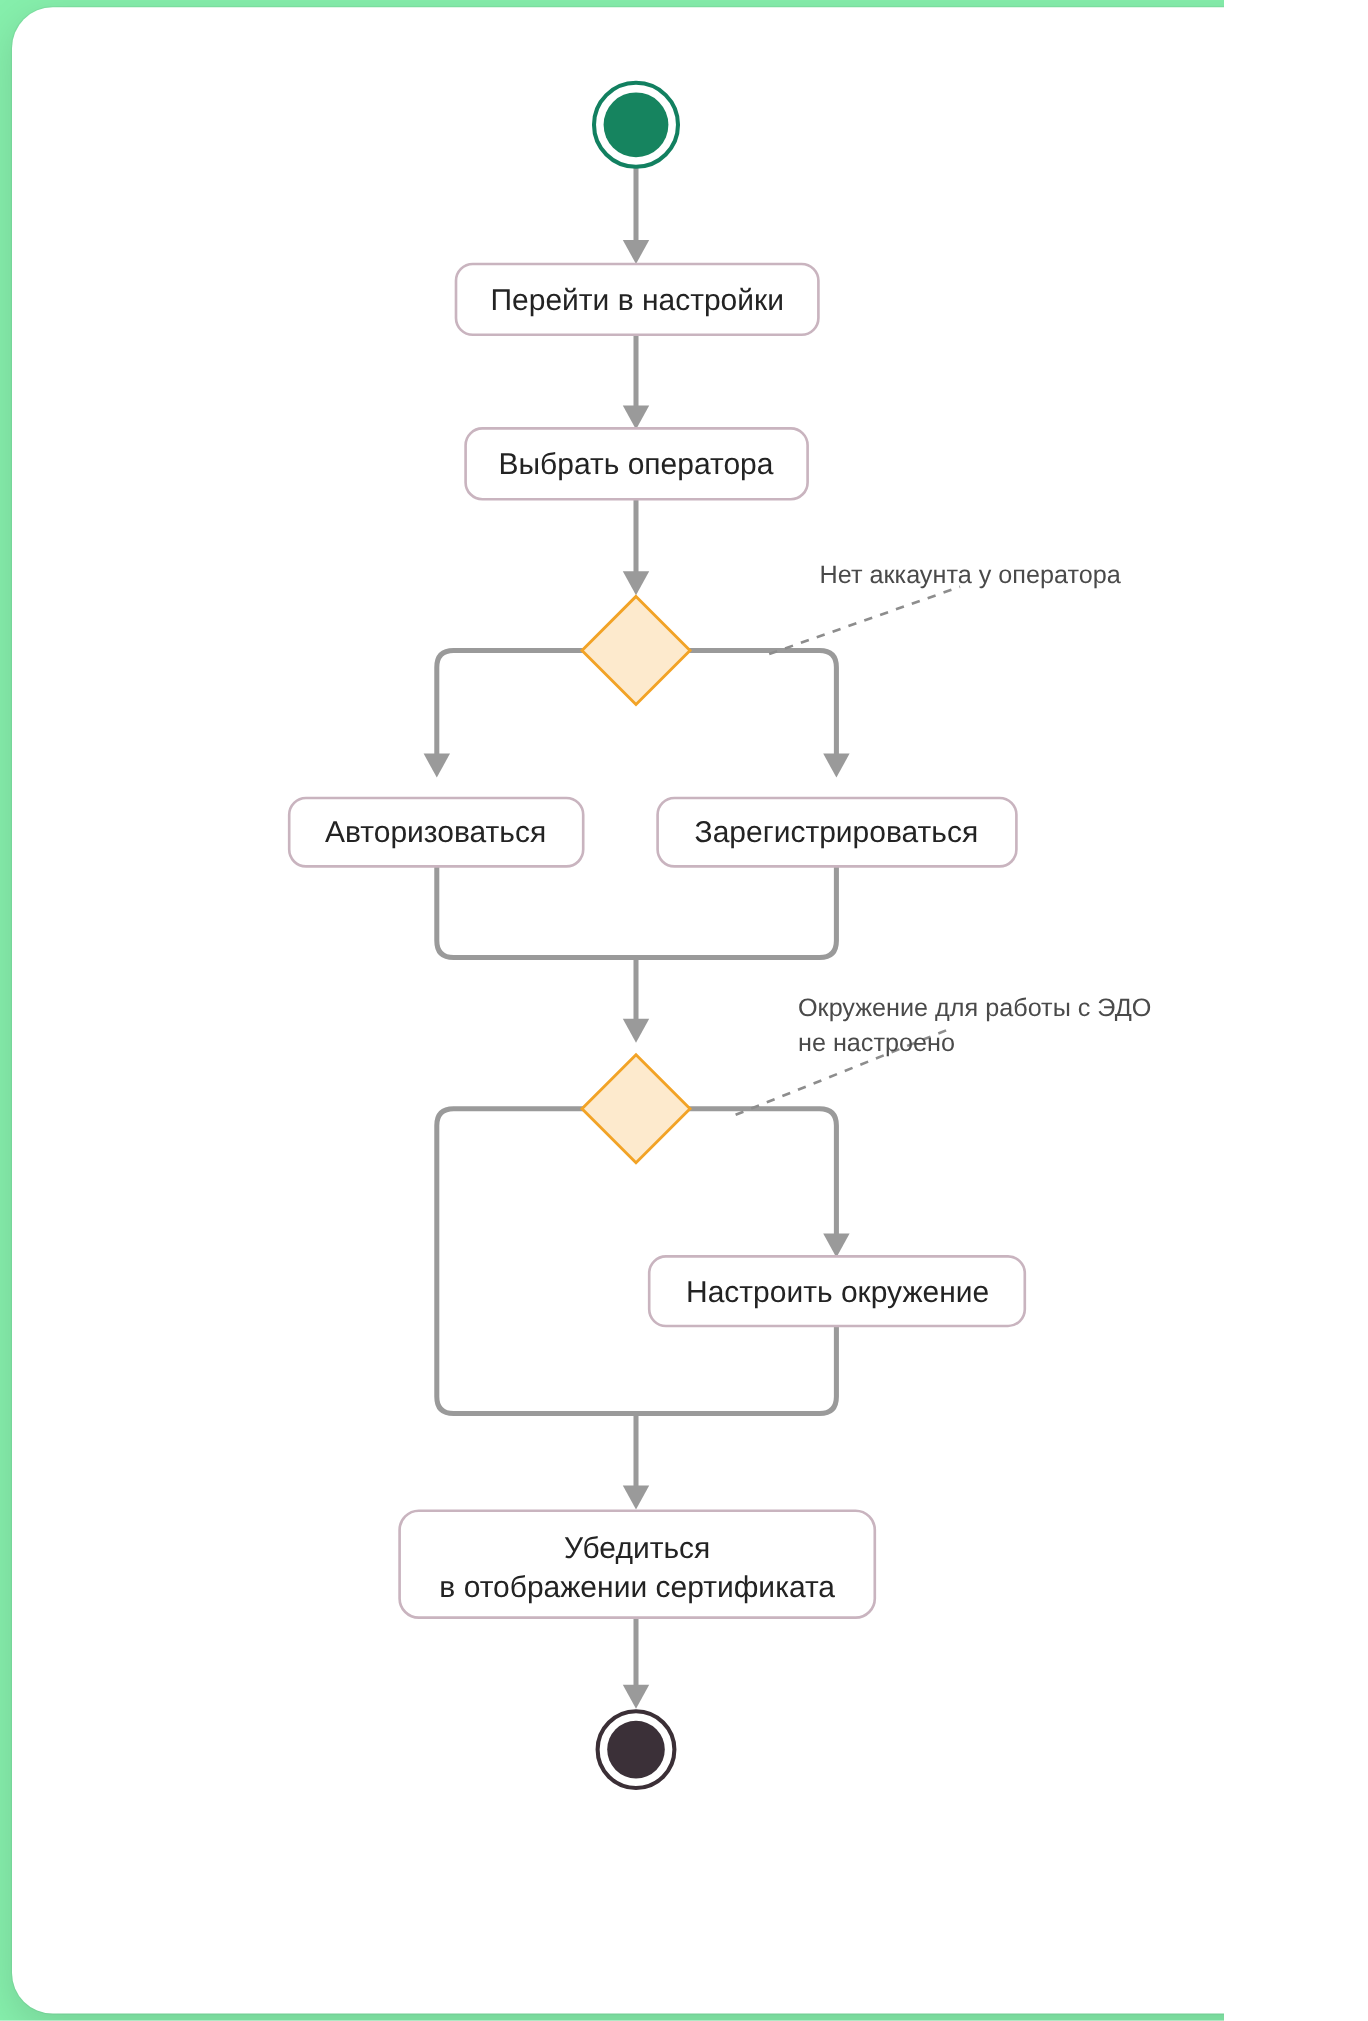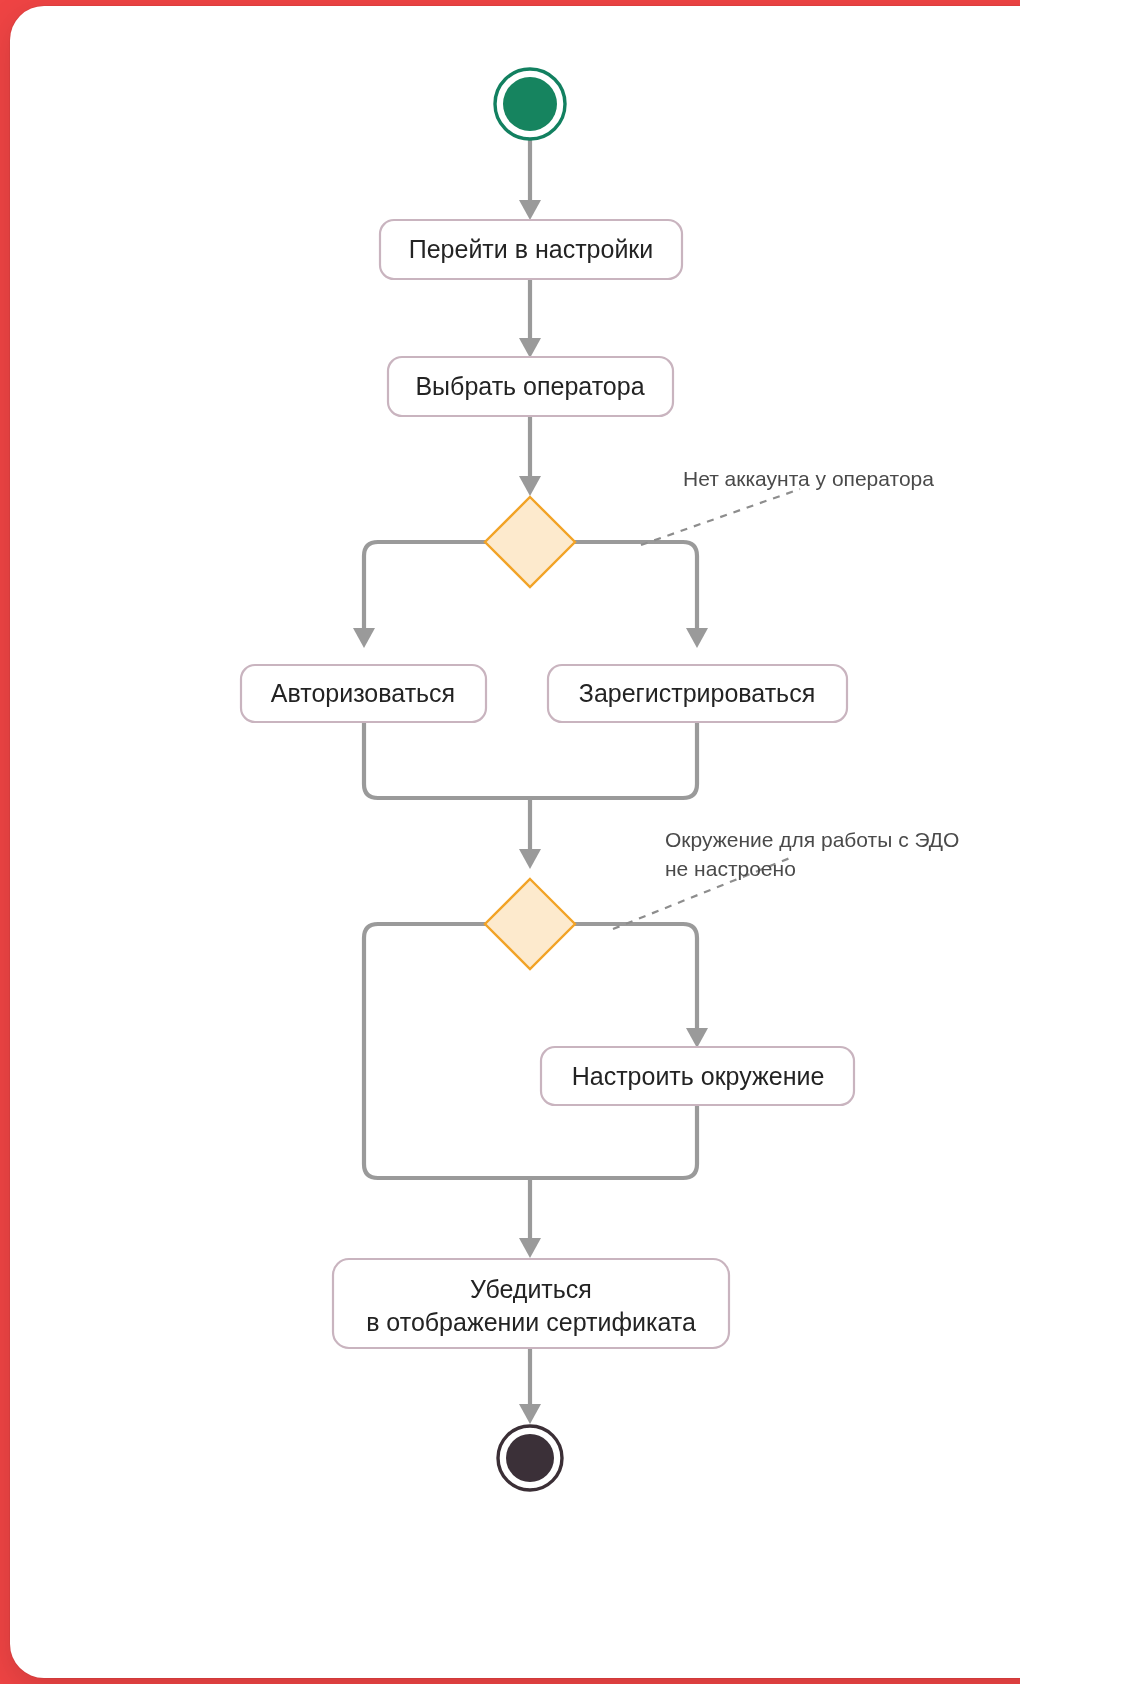--- a/index.html
+++ b/index.html
@@ -5,21 +5,21 @@
   html, body {
     margin: 0;
     padding: 0;
     background: #ffffff;
     font-family: "Liberation Sans", "DejaVu Sans", sans-serif;
   }
   #canvas {
     position: relative;
     width: 1020px;
     height: 1684px;
-    background: #ef4444;
+    background: #86efac;
     overflow: hidden;
   }
   .card {
     position: absolute;
     left: 10px;
     top: 6px;
     width: 1120px;
     height: 1672px;
     background: #ffffff;
     border-radius: 34px;

